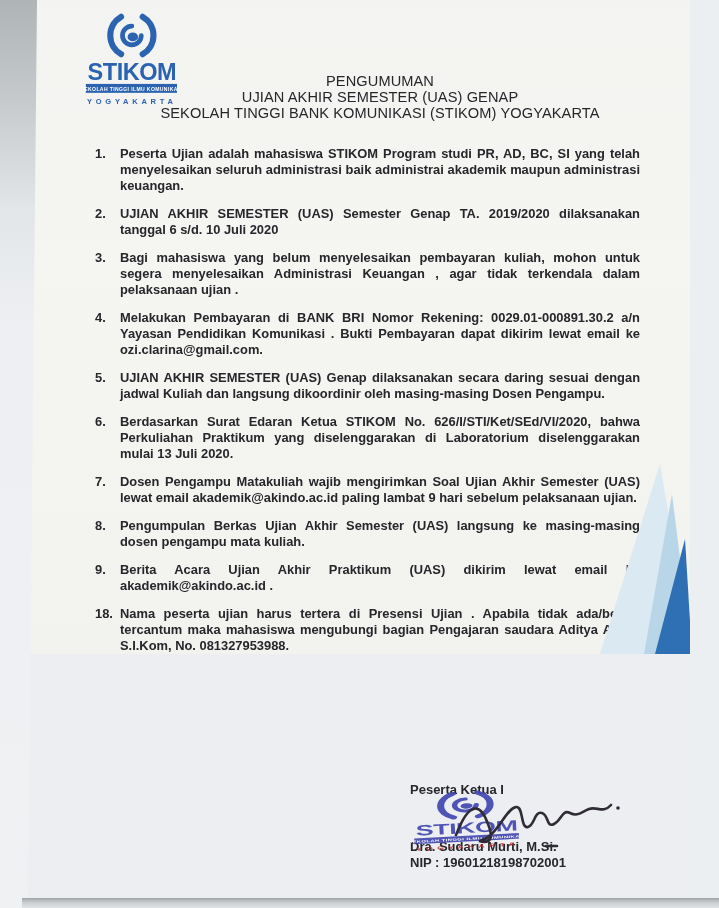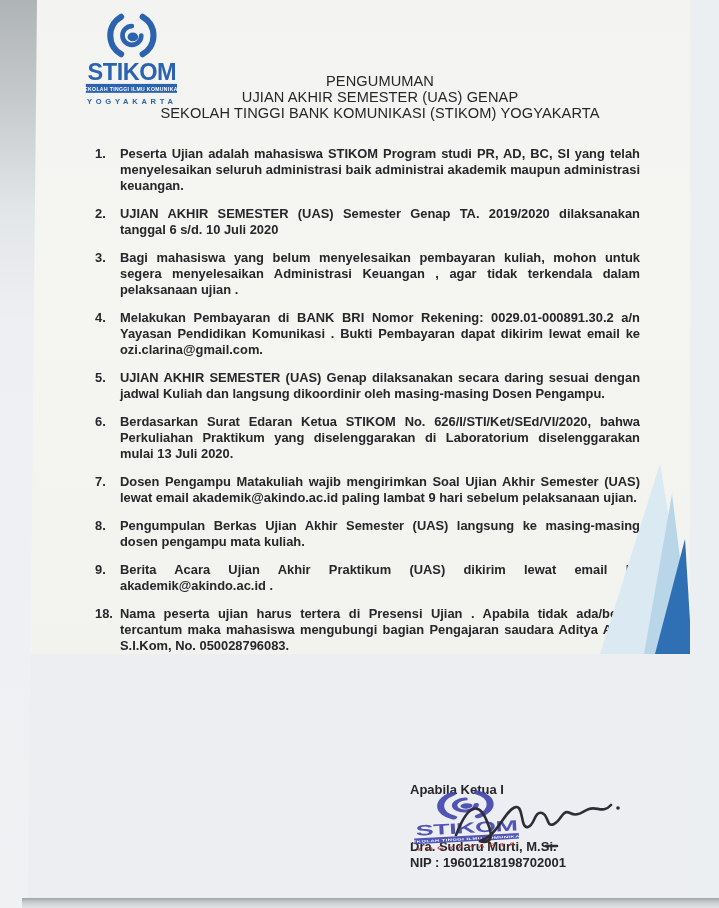--- a/index.html
+++ b/index.html
@@ -125,26 +125,26 @@
       <div class="list-item">
         <div class="item-number">8.</div>
         <div class="item-text"><span>Pengumpulan Berkas Ujian Akhir Semester (UAS) langsung ke masing-masing dosen pengampu mata kuliah.</span></div>
       </div>
       <div class="list-item">
         <div class="item-number">9.</div>
         <div class="item-text"><span>Berita Acara Ujian Akhir Praktikum (UAS) dikirim lewat email ke </span><span class="u">akademik@akindo.ac.id</span><span> .</span></div>
       </div>
       <div class="list-item">
         <div class="item-number">18.</div>
-        <div class="item-text"><span>Nama peserta ujian harus tertera di Presensi Ujian . Apabila tidak ada/belum tercantum maka mahasiswa mengubungi bagian Pengajaran saudara </span><span class="u">Aditya Artha, S.I.Kom</span><span>, No. 050028796083.</span></div>
+        <div class="item-text"><span>Nama peserta ujian harus tertera di Presensi Ujian . Apabila tidak ada/belum tercantum maka mahasiswa mengubungi bagian Pengajaran saudara </span><span class="u">Aditya Artha, S.I.Kom</span><span>, No. 081327953988.</span></div>
       </div>
     </div>
 
   <div class="signature">
-    <div>Apabila Ketua I</div>
+    <div>Peserta Ketua I</div>
     <div class="sig-gap">
       <div class="logo logo-stamp stamp-wrap">
         <svg width="108" height="62" viewBox="0 0 100 104" preserveAspectRatio="none">
           <path class="ring" stroke-width="6.5" d="M40.5 7.1 A23 23 0 0 0 40.5 46.9"></path>
           <path class="ring" stroke-width="6.5" d="M63.5 7.1 A23 23 0 0 1 63.5 46.9"></path>
           <path class="ring" stroke-width="5" d="M52 17 A10 10 0 1 0 62 27"></path>
           <ellipse class="dot" cx="53" cy="28.5" rx="5.6" ry="4.6"></ellipse>
           <text class="word" x="52" y="74" font-size="25" text-anchor="middle" letter-spacing="-0.5">STIKOM</text>
           <rect class="bar" x="3" y="78.5" width="98" height="9.5"></rect>
           <text class="tag" x="52" y="85.8" font-size="5.4" text-anchor="middle" letter-spacing="0.4">SEKOLAH TINGGI ILMU KOMUNIKASI</text>

